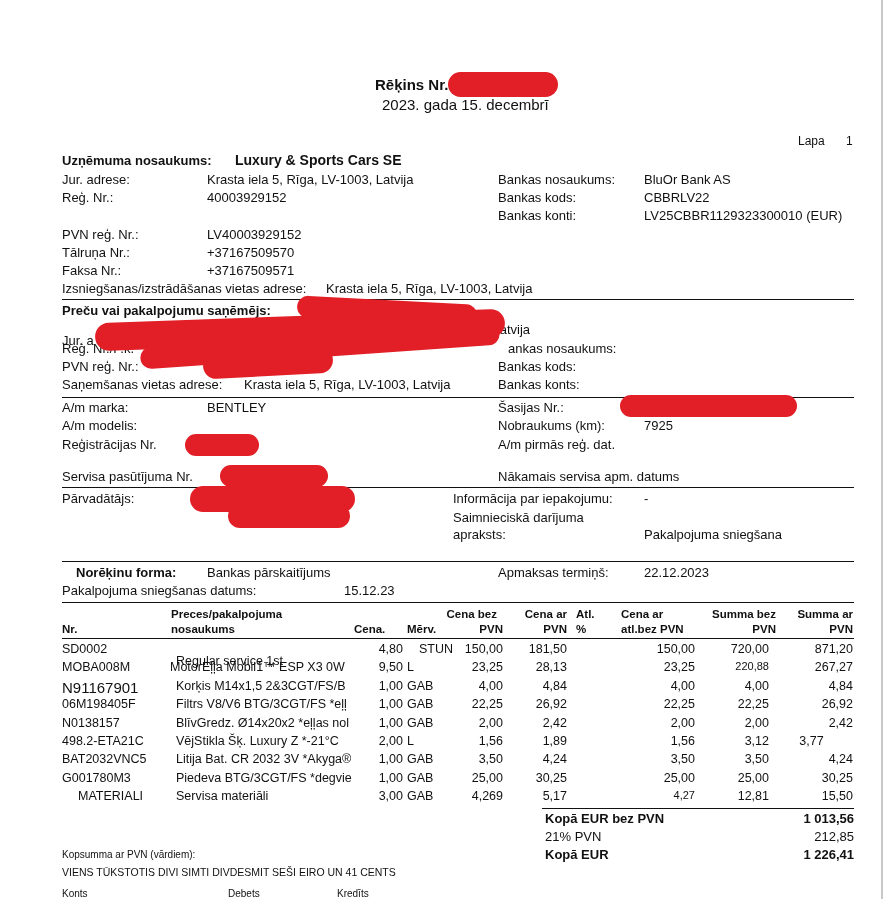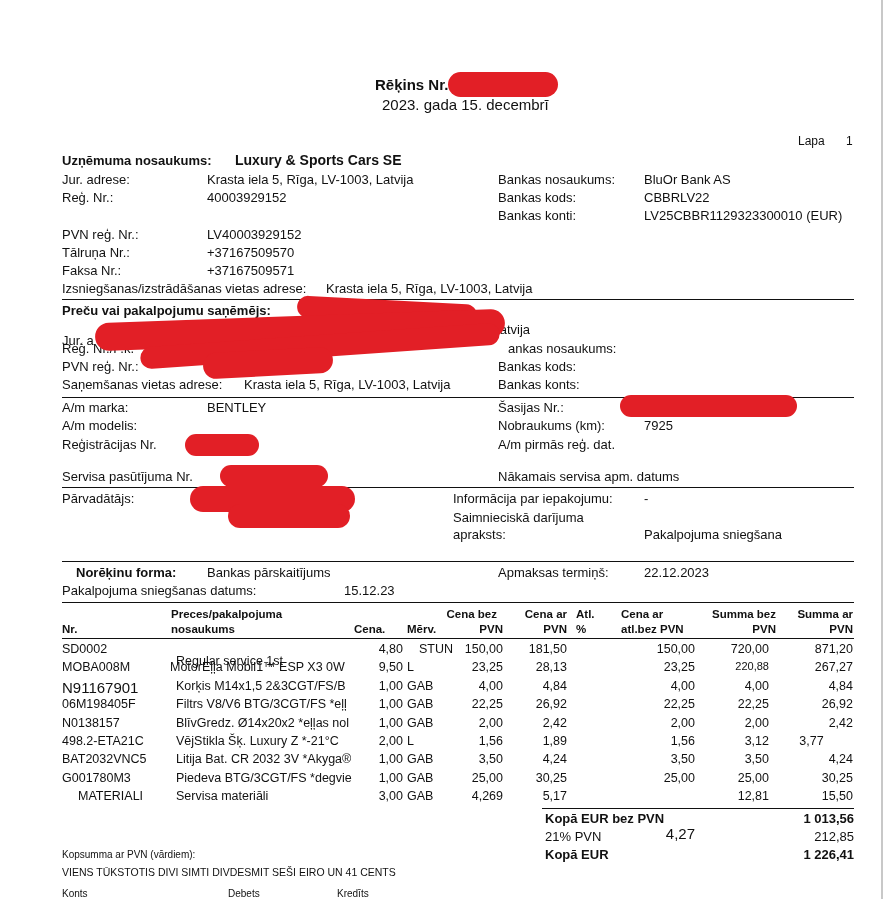--- a/index.html
+++ b/index.html
@@ -231,21 +231,21 @@
       <div class="abs r" style="left: 770px; top: 771.8px; font-size: 12.5px; width: 83px;">30,25</div>
     </div>
     <div>
       <div class="abs" style="left: 62px; top: 790.2px; font-size: 12.5px; margin-left: 16px;">MATERIALI</div>
       <div class="abs" style="left: 176px; top: 790.2px; font-size: 12.5px;">Servisa materiāli</div>
       <div class="abs r" style="left: 340px; top: 790.2px; font-size: 12.5px; width: 63px;">3,00</div>
       <div class="abs" style="left: 407px; top: 790.2px; font-size: 12.5px;">GAB</div>
       <div class="abs r" style="left: 420px; top: 790.2px; font-size: 12.5px; width: 83px;">4,269</div>
       <div class="abs r" style="left: 500px; top: 790.2px; font-size: 12.5px; width: 67px;">5,17</div>
       <div class="abs" style="left: 576px; top: 790.2px; font-size: 12.5px;"></div>
-      <div class="abs r" style="left: 600px; top: 790.2px; font-size: 15px; width: 95px; margin-top: 36px;">4,27</div>
+      <div class="abs r" style="left: 600px; top: 790.2px; font-size: 11px; width: 95px;">4,27</div>
       <div class="abs r" style="left: 690px; top: 790.2px; font-size: 12.5px; width: 79px;">12,81</div>
       <div class="abs r" style="left: 770px; top: 790.2px; font-size: 12.5px; width: 83px;">15,50</div>
     </div>
   </div>
 
 <div class="hr" style="left:542px;top:808px;width:312px;"></div>
 
 <div class="abs b" style="left:545px;top:812px;font-size:13px;">Kopā EUR bez PVN</div>
 <div class="abs b r" style="left:700px;top:812px;width:154px;font-size:13px;">1 013,56</div>
 <div class="abs" style="left:545px;top:830px;">21% PVN</div>

